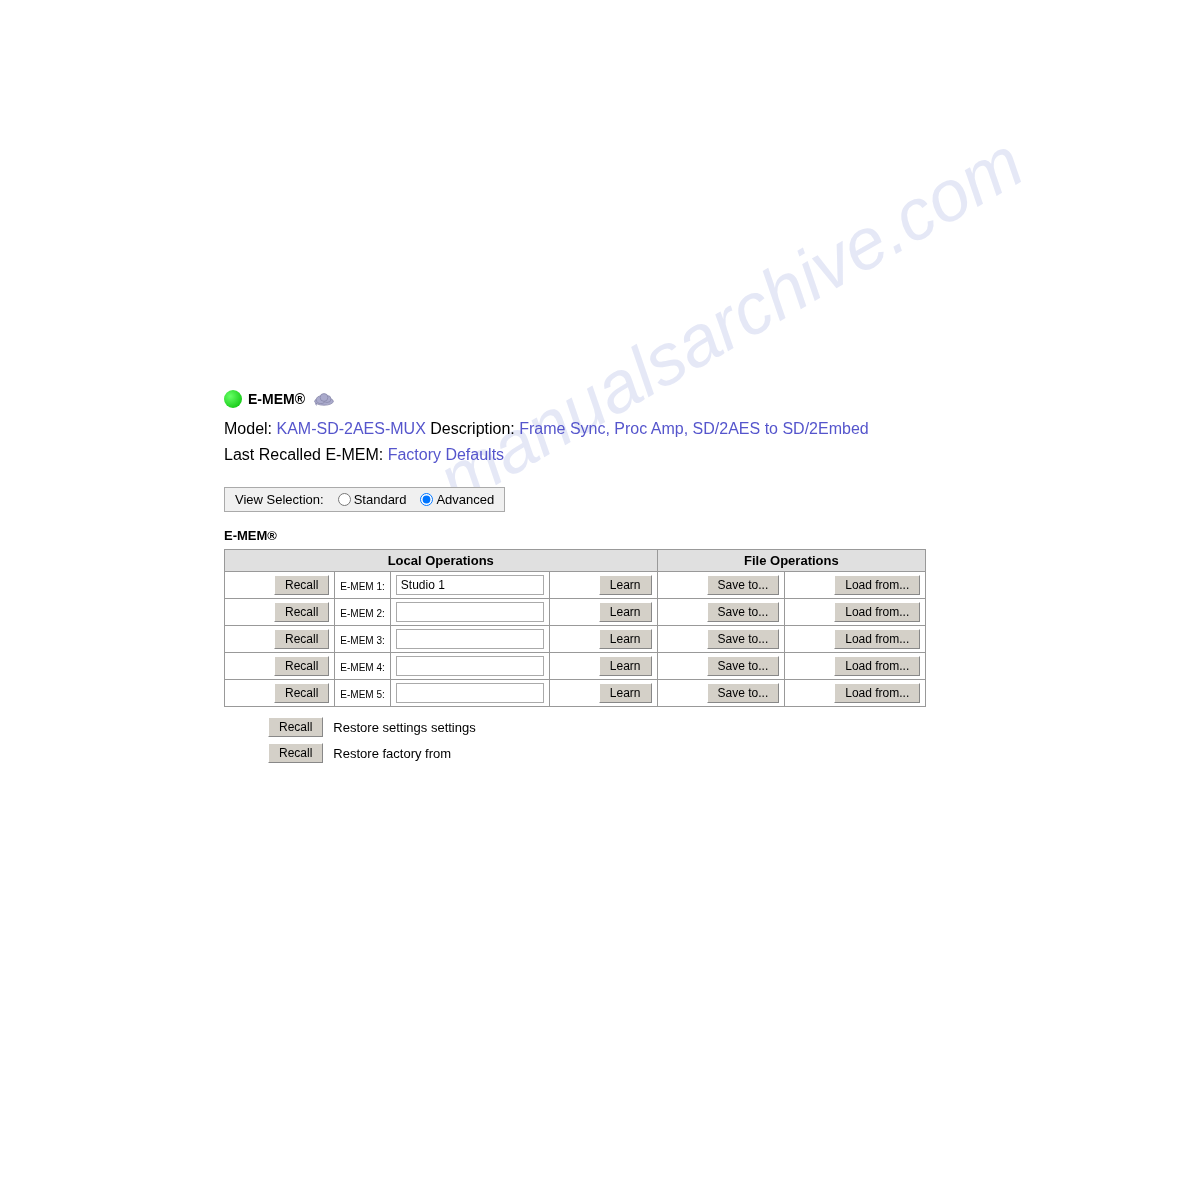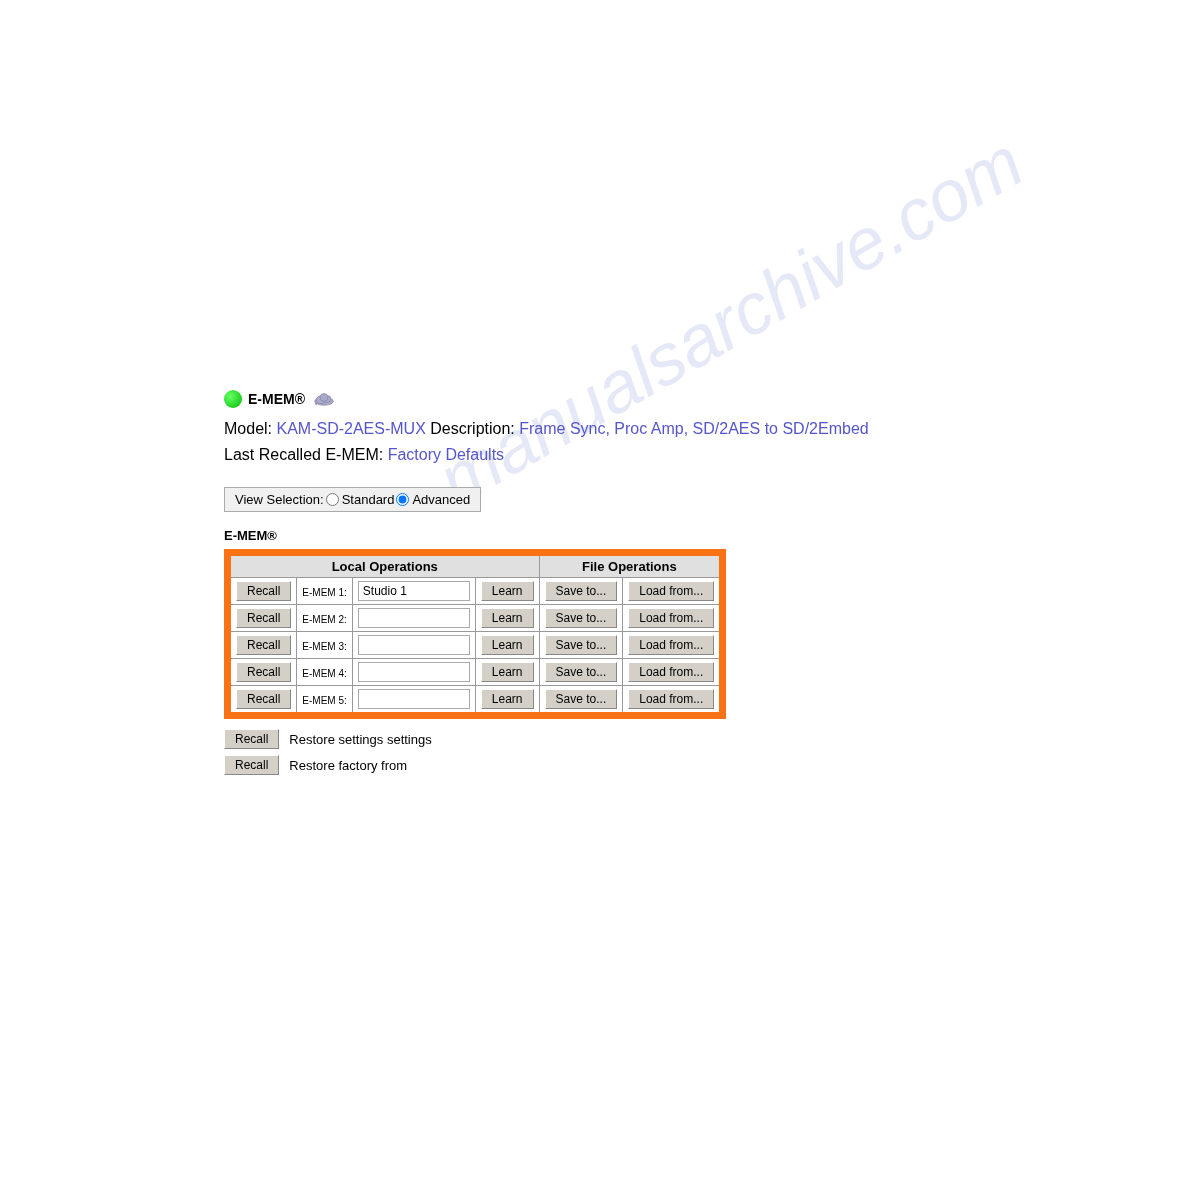--- a/index.html
+++ b/index.html
@@ -85,21 +85,21 @@
       display: flex;
       align-items: center;
       gap: 8px;
     }
 
     .view-selection-box {
       border: 1px solid #aaa;
       padding: 4px 10px;
       display: inline-flex;
       align-items: flex-start;
-      gap: 2px;
+      gap: 14px;
       background: #f0f0f0;
     }
 
     .view-selection-label {
       font-size: 13px;
     }
 
     .radio-option {
       display: flex;
       align-items: center;
@@ -107,21 +107,21 @@
       font-size: 13px;
     }
 
     .emem-section-title {
       font-weight: bold;
       font-size: 13px;
       margin-bottom: 6px;
     }
 
     .emem-table {
-      border: 7px solid #f97316;
+      border: 1px solid #f97316;
       border-collapse: collapse;
       background: #ffffff;
     }
 
     .emem-table td, .emem-table th {
       border: 1px solid #999;
       padding: 3px 6px;
       font-size: 13px;
       white-space: nowrap;
     }
@@ -136,37 +136,38 @@
     .btn {
       background: #d4d0c8;
       border: 1px solid #888;
       border-top-color: #fff;
       border-left-color: #fff;
       padding: 2px 10px;
       font-size: 12px;
       cursor: pointer;
       min-width: 52px;
       text-align: center;
+      margin-left: 44px;
     }
 
     .btn-saveto {
       min-width: 60px;
     }
 
     .btn-loadfrom {
       min-width: 70px;
       text-align: right;
     }
 
     .emem-input {
       border: 1px solid #aaa;
       background: #fff;
       padding: 2px 4px;
       font-size: 12px;
-      width: 112px;
+      width: 148px;
     }
 
     .emem-label {
       font-size: 10px;
       white-space: nowrap;
     }
 
     .factory-row {
       display: flex;
       align-items: center;

